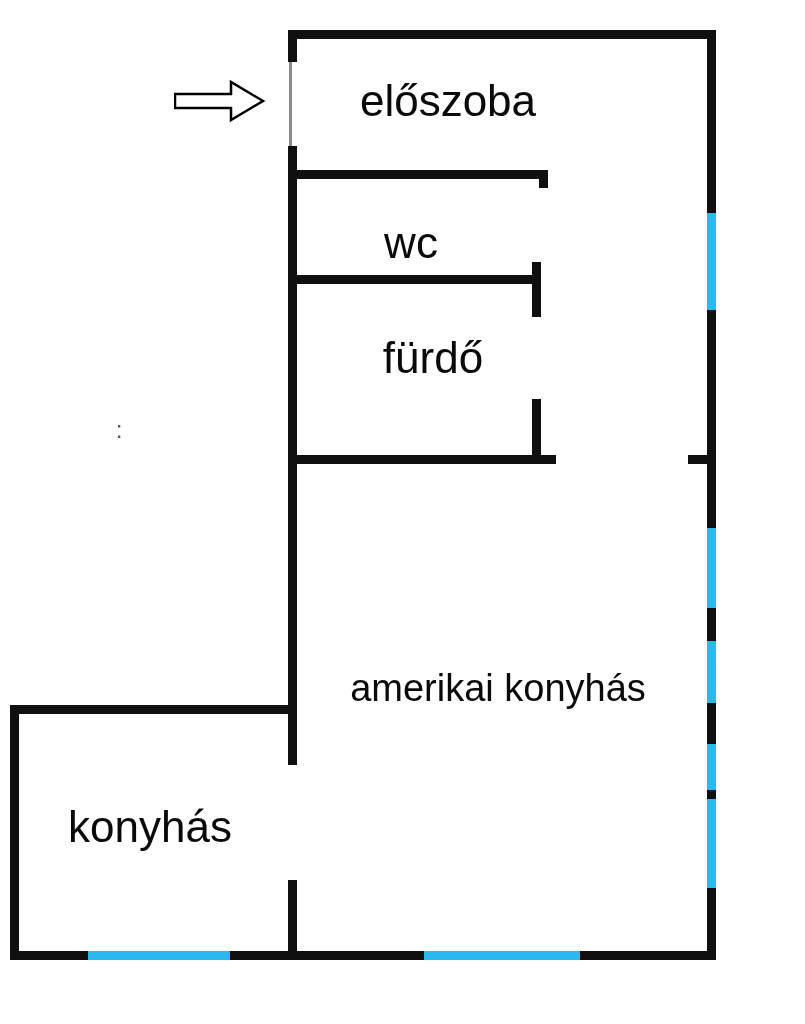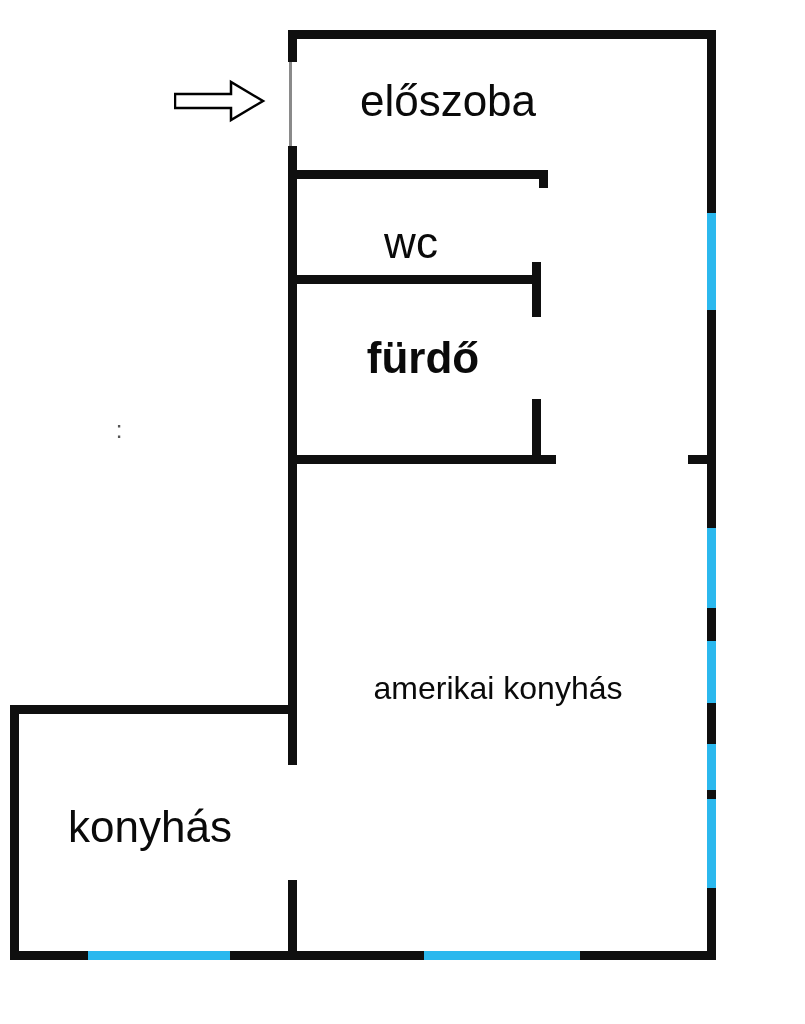--- a/index.html
+++ b/index.html
@@ -31,21 +31,21 @@
     position: absolute;
     transform: translate(-50%, -50%);
     font-size: 44px;
     color: var(--label, #0a0a0a);
     white-space: nowrap;
     line-height: 1;
   }
   .label-block {
     position: absolute;
     transform: translate(-50%, -50%);
-    font-size: 32px;
+    font-size: 38px;
     color: var(--label, #0a0a0a);
     text-align: left;
     white-space: nowrap;
   }
   .label-block .line {
     line-height: 79px;
   }
   .arrow {
     position: absolute;
     left: 174px;
@@ -95,21 +95,21 @@
 
   <div class="window" style="left:88px; top:951px; width:142px; height:9px;"></div>
   <div class="window" style="left:424px; top:951px; width:156px; height:9px;"></div>
 
   <svg class="arrow" viewBox="0 0 92 44" xmlns="http://www.w3.org/2000/svg">
     <polygon points="1,15 57,15 57,3 89,22 57,41 57,29 1,29" fill="#ffffff" stroke="#000000" stroke-width="2.5" stroke-linejoin="miter"></polygon>
   </svg>
 
   <div class="label" style="left:448px; top:101px;">előszoba</div>
   <div class="label" style="left:411px; top:243px;">wc</div>
-  <div class="label" style="left:423px; top:358px;font-weight:bold;">fürdő</div>
+  <div class="label" style="left:433px; top:358px;">fürdő</div>
 
   <div class="label-block" style="left:498px; top:688px;">
     <div class="line">amerikai konyhás</div>
   </div>
 
   <div class="label" style="left:150px; top:827px;">konyhás</div>
 
   <div class="artifact" style="left:119px; top:430px;">:</div>
 
 </div>

